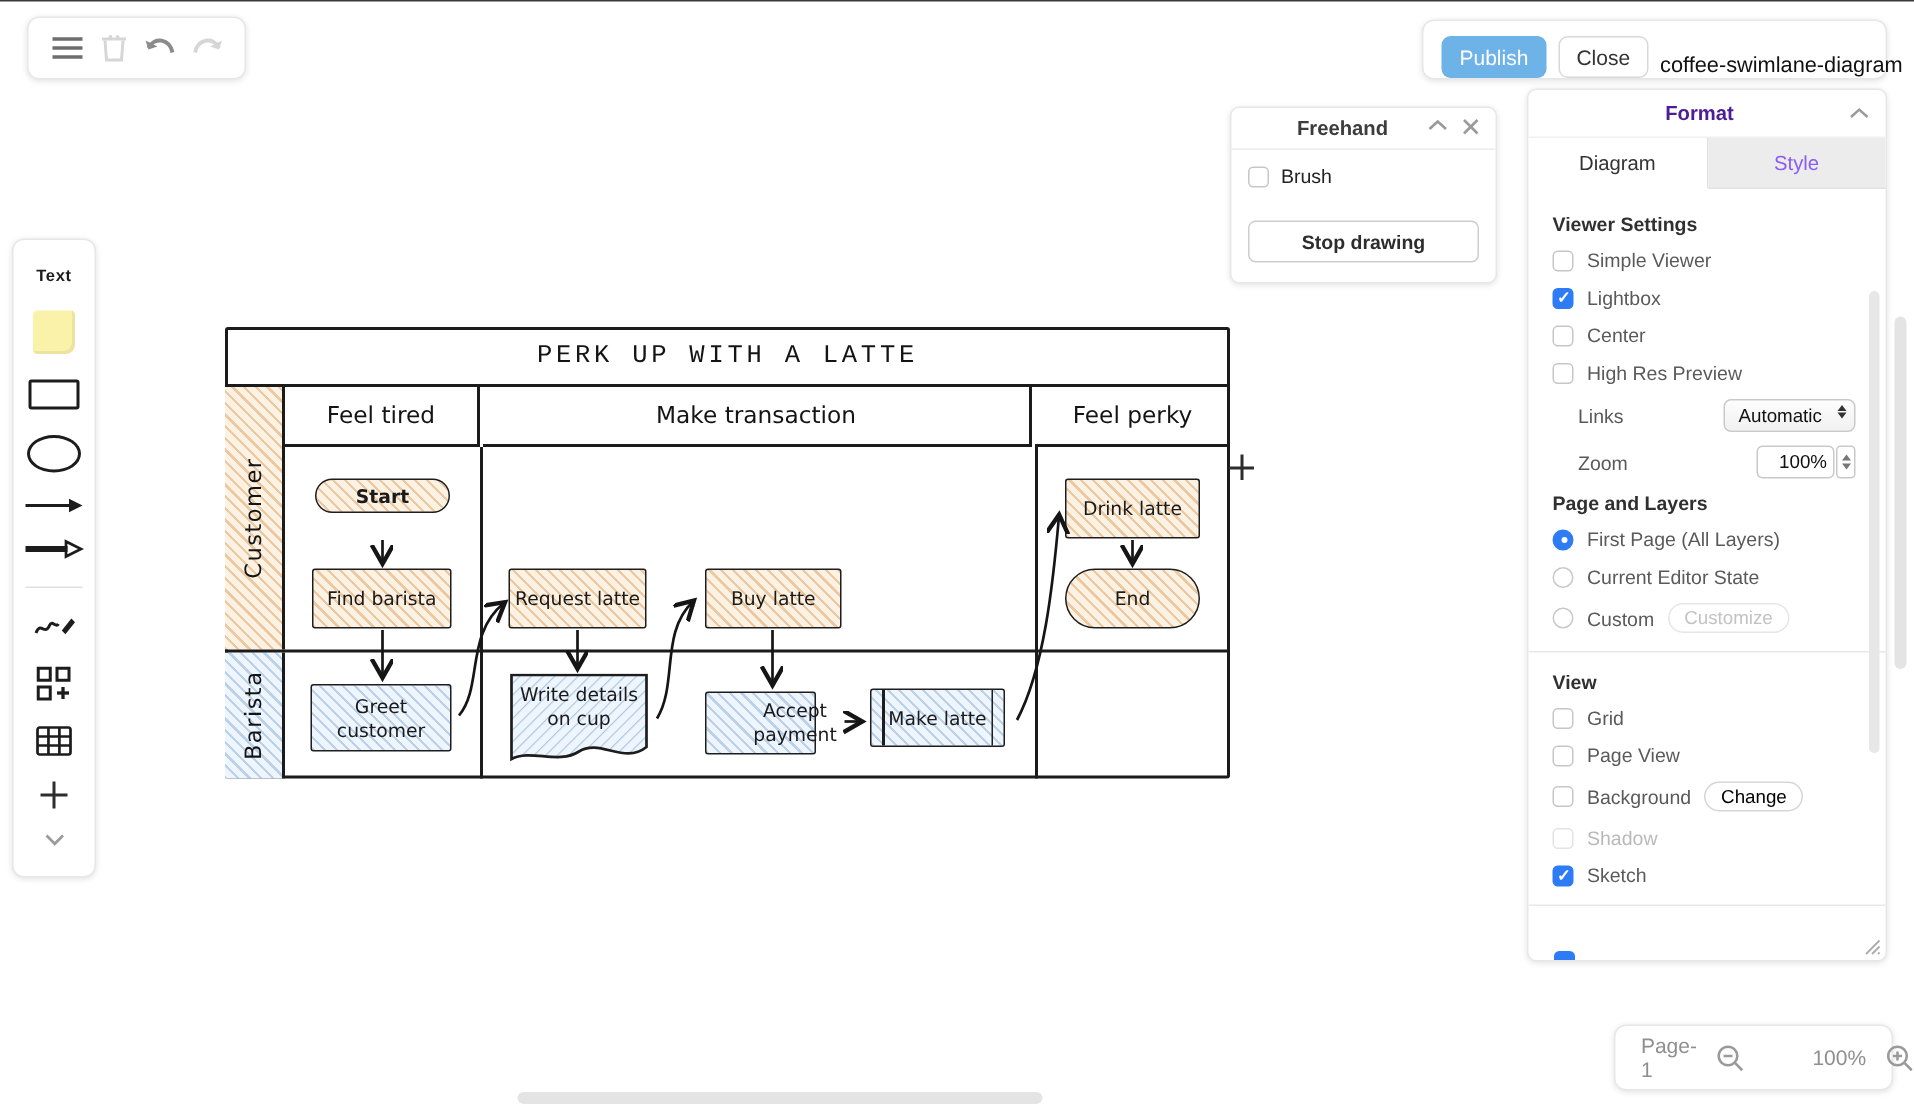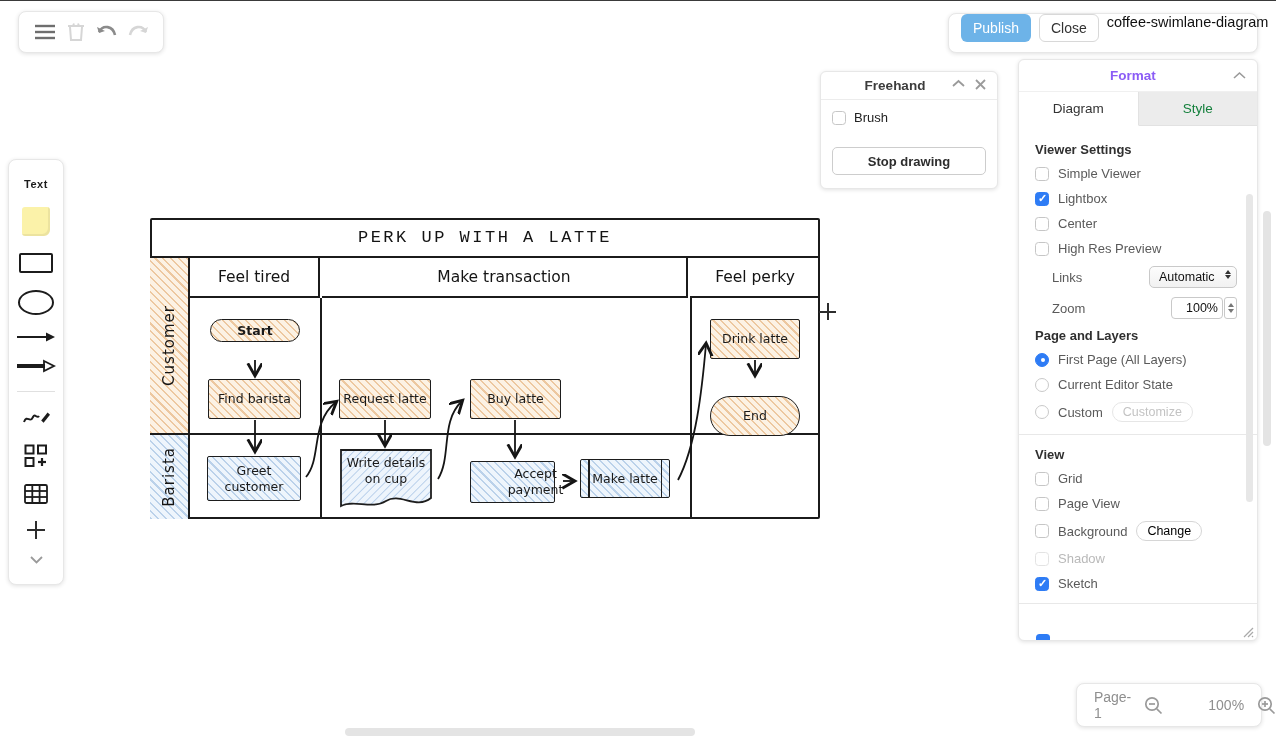--- a/index.html
+++ b/index.html
@@ -9,21 +9,21 @@
   .panel { position:absolute; background:#fff; border:1px solid #e7e7e7; border-radius:8px;
            box-shadow:0 1px 4px rgba(0,0,0,.12); }
 
   
   .tl-toolbar { left:18px; top:10px; width:146px; height:42px; display:flex; align-items:center;
                 justify-content:space-around; padding:0 10px; }
   .tl-toolbar .ic { width:22px; height:22px; display:flex; align-items:center; justify-content:center; cursor:pointer; }
   .ic svg { display:block; }
 
   
-  .tr-header { left:948px; top:12px; width:310px; height:40px; display:flex; align-items:flex-start;
+  .tr-header { left:948px; top:12px; width:310px; height:40px; display:flex; align-items:flex-end;
                gap:8px; padding:0 12px; }
   .btn-publish { background:#6db3e8; color:#fff; border:none; border-radius:6px; font-size:14px;
                  padding:6px 12px; font-family:inherit; cursor:pointer; }
   .btn-close { background:#fff; color:#333; border:1px solid #d8d8d8; border-radius:6px; font-size:14px;
                padding:5px 11px; font-family:inherit; cursor:pointer; }
   .doc-title { font-size:14.5px; color:#111; white-space:nowrap; }
 
   
   .freehand { left:820px; top:70px; width:178px; height:118px; border-radius:6px; }
   .fh-head { height:28px; border-bottom:1px solid #ececec; display:flex; align-items:center; position:relative; }
@@ -37,27 +37,27 @@
   .chk.checked { background:#2e7cf5; border-color:#2e7cf5; }
   .chk.checked::after { content:"✓"; position:absolute; left:2px; top:-1px; color:#fff; font-size:11px; font-weight:bold; }
   .chk.disabled { border-color:#e3e3e3; }
   .fh-brush-label { font-size:13px; color:#222; }
   .btn-stop { margin-top:22px; width:100%; height:28px; background:#fff; border:1px solid #cdcdcd;
               border-radius:5px; font-weight:bold; font-size:13px; color:#2d2d2d; font-family:inherit; cursor:pointer; }
 
   
   .format { left:1018px; top:58px; width:240px; height:582px; border-radius:6px; overflow:hidden; }
   .fmt-head { height:32px; display:flex; align-items:center; position:relative; border-bottom:1px solid #f0f0f0; }
-  .fmt-title { flex:1; text-align:center; font-weight:bold; font-size:13.5px; color:#8b5cf6; padding-left:14px; }
+  .fmt-title { flex:1; text-align:center; font-weight:bold; font-size:13.5px; color:#4c1d95; padding-left:14px; }
   .fmt-collapse { width:14px; margin-right:10px; color:#9a9a9a; cursor:pointer; }
   .fmt-tabs { display:flex; height:34px; border-bottom:1px solid #e2e2e2;text-align:center; }
   .fmt-tab { flex:1; display:flex; align-items:center; justify-content:center; font-size:13.5px; color:#333;
              cursor:pointer; }
   .fmt-tab.active { background:#fff; border-right:1px solid #e2e2e2; margin-bottom:-1px; border-bottom:1px solid #fff; }
-  .fmt-tab.inactive { background:#ececec; color:#15803d; border-bottom:1px solid #e2e2e2; margin-bottom:-1px; }
+  .fmt-tab.inactive { background:#ececec; color:#8b5cf6; border-bottom:1px solid #e2e2e2; margin-bottom:-1px; }
   .fmt-body { padding:12px 0 0 0; position:relative; height:calc(100% - 66px); }
   .sec { padding:0 16px; }
   .sec-head { font-weight:bold; font-size:13px; color:#303030; margin:4px 0 9px 0; }
   .frow { display:flex; align-items:center; gap:9px; margin-bottom:10px; }
   .frow .lbl { font-size:13px; color:#5a5a5a; }
   .frow .lbl.dis { color:#b9b9b9; }
   .ctl-row { display:flex; align-items:center; margin-bottom:9px; }
   .ctl-row .lbl { font-size:13px; color:#5a5a5a; width:64px; padding-left:17px; }
   .dropdown { margin-left:auto; width:88px; height:22px; border:1px solid #c9c9c9; border-radius:5px;
               background:linear-gradient(#fdfdfd,#f1f1f1); display:flex; align-items:center; font-size:12.5px;
@@ -416,41 +416,41 @@
   </div>
   <div class="node hatch-o" style="left:189px; top:161px; width:92px; height:40px;">
     <span>Request latte</span>
   </div>
   <div class="node hatch-o" style="left:320px; top:161px; width:91px; height:40px;">
     <span>Buy latte</span>
   </div>
   <div class="node hatch-o" style="left:560px; top:101px; width:90px; height:40px;">
     <span>Drink latte</span>
   </div>
-  <div class="node round hatch-o" style="left:560px; top:178px; width:90px; height:40px;">
+  <div class="node round hatch-o" style="left:560px; top:161px; width:90px; height:40px;">
     <span>End</span>
   </div>
   <div class="node hatch-b" style="left:57px; top:238px; width:94px; height:45px;">
     <span>Greet customer</span>
   </div>
 
   <div class="doc-node">
     <svg width="92" height="64" viewBox="0 0 92 64">
       <defs>
         <pattern id="bh" width="5.5" height="5.5" patternUnits="userSpaceOnUse" patternTransform="rotate(45)">
           <rect width="5.5" height="5.5" fill="#eef5fc"></rect>
           <line x1="0" y1="0" x2="0" y2="5.5" stroke="#a9c6e6" stroke-width="1.5"></line>
         </pattern>
       </defs>
       <path d="M1,1 H91 V49 C76,61 60,43 46,52 C32,61 14,50 1,57 Z" fill="url(#bh)" stroke="#1d1d1d" stroke-width="1.8"></path>
     </svg>
     <div class="doc-label">Write details on cup</div>
   </div>
 
-  <div class="node hatch-b" style="left:320px; top:243px; width:85px; height:42px;padding-left:48px;">
+  <div class="node hatch-b" style="left:320px; top:243px; width:74px; height:42px;padding-left:48px;">
     <span>Accept payment</span>
   </div>
   <div class="node hatch-b" style="left:430px; top:241px; width:90px; height:39px;">
     <span class="bar l"></span>
     <span>Make latte</span>
     <span class="bar r"></span>
   </div>
 
   <svg class="edges" width="670" height="301" viewBox="0 0 670 301">
     <defs>

